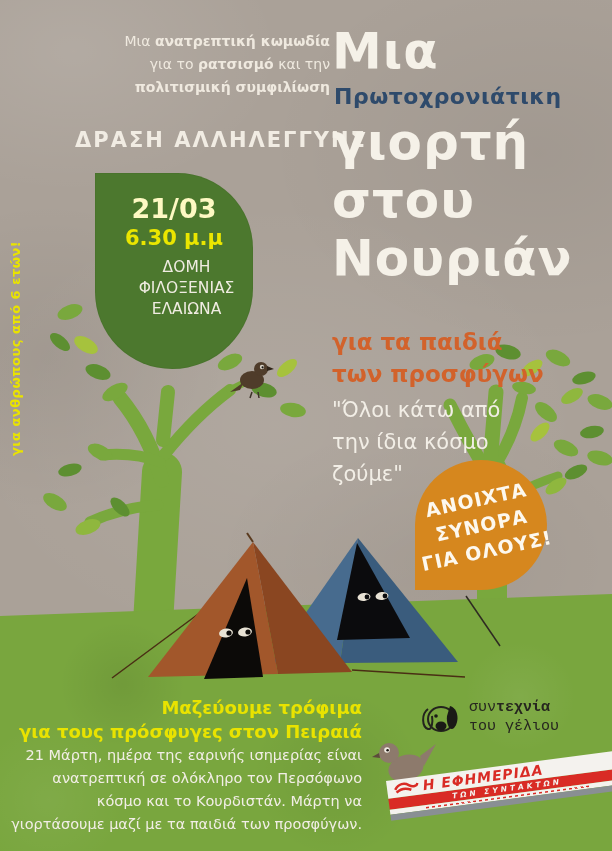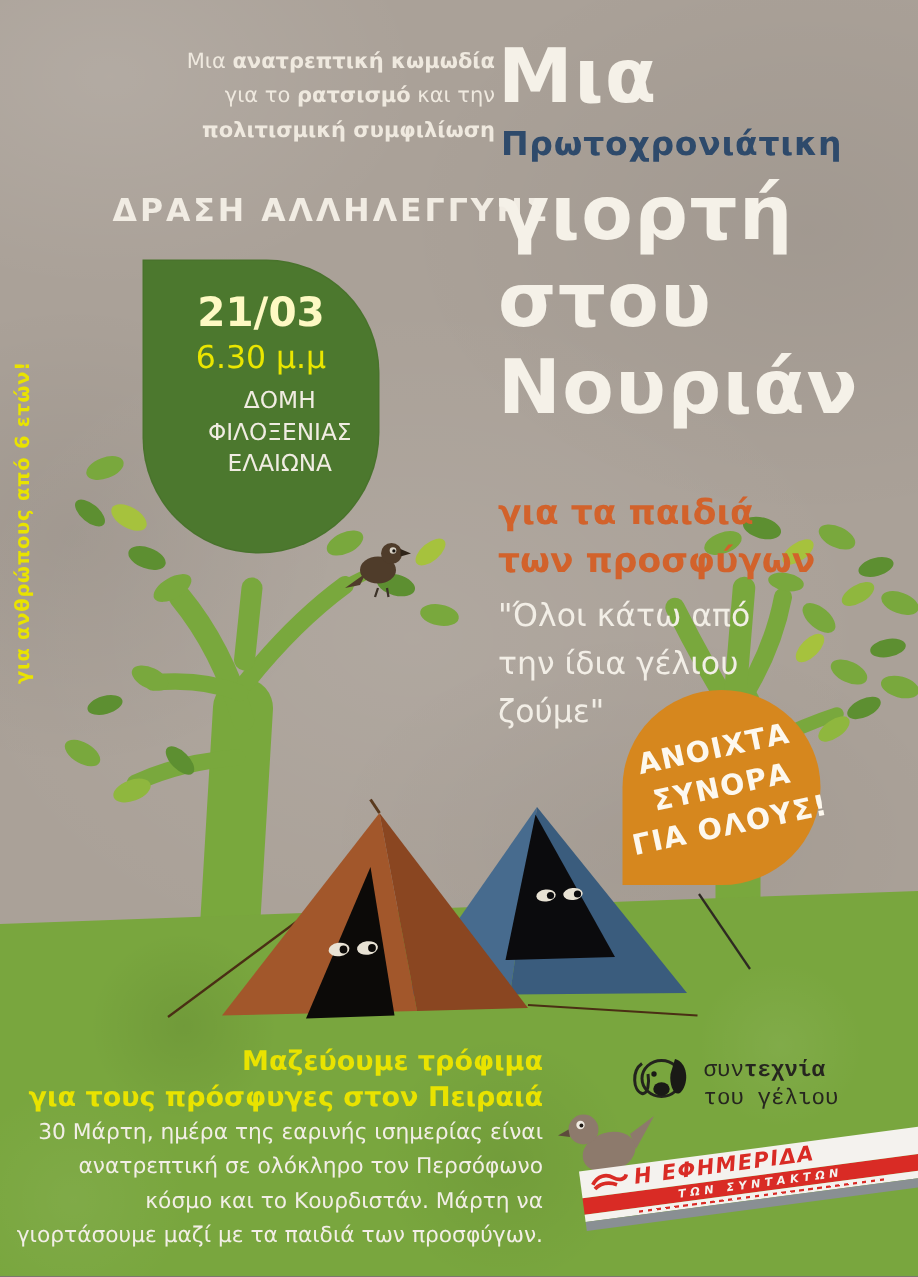--- a/index.html
+++ b/index.html
@@ -28,21 +28,21 @@
 
   
   .age-note{left:8px;top:456px;transform:rotate(-90deg);transform-origin:0 0;
             color:#e9e300;font-size:13px;font-weight:700;white-space:nowrap;letter-spacing:.5px;}
 
   
   .event-badge{left:95px;top:173px;width:158px;height:196px;background:#4c782e;
                border-radius:0 82px 88px 84px;text-align:center;color:#f0ece2;
                box-shadow:0 0 0 1px rgba(0,0,0,.04) inset;}
   .event-badge .date{margin-top:20px;font-size:27px;font-weight:700;color:#fef9c3;}
-  .event-badge .time{margin-top:2px;font-size:21px;font-weight:400;color:#eae600;}
+  .event-badge .time{margin-top:2px;font-size:21px;font-weight:700;color:#eae600;}
   .event-badge .venue{margin-top:7px;font-size:15.5px;line-height:21px;padding-left:25px;}
   .event-badge .addr{margin-top:3px;font-size:15px;line-height:21px;}
 
   
   .title{left:332px;top:22px;color:#f5f1e8;}
   .t-big{font-size:50px;font-weight:700;line-height:58px;letter-spacing:1px;}
   .t-navy{font-size:22px;font-weight:700;color:#2e4a6b;line-height:30px;margin:2px 0 1px 2px;letter-spacing:.5px;}
   .subtitle{left:332px;top:326px;color:#d2622b;font-size:23px;font-weight:700;line-height:32px;}
   .quote{left:332px;top:394px;color:#f2eee6;font-size:21px;line-height:32px;}
 
@@ -62,21 +62,21 @@
            #79a63e;
          clip-path:polygon(0 22px,100% 0,100% 100%,0 100%);}
 
   
   .bottom-text{right:250px;top:696px;display:flex;flex-direction:column;align-items:flex-end;text-align:right;}
   .bottom-text .hl{color:#e9e300;font-size:18px;font-weight:700;line-height:24px;white-space:nowrap;}
   .bottom-text .body{color:#f2eee6;font-size:14.5px;line-height:23px;white-space:nowrap;}
   .bottom-text .body:first-of-type{margin-top:5px;}
 
   
-  .guild{left:418px;top:694px;display:flex;align-items:flex-end;}
+  .guild{left:418px;top:694px;display:flex;align-items:flex-start;}
   .guild-text{margin-left:5px;margin-top:4px;font-family:"Liberation Mono","DejaVu Sans Mono",monospace;
               color:#26261f;font-size:15px;line-height:19px;}
   .guild-text .b{font-weight:700;}
 
   
   .newspaper{left:386px;top:781px;width:238px;transform:rotate(-7.5deg);transform-origin:0 0;}
   .np-row1{position:relative;height:18px;background:#f4f2ee;display:flex;align-items:center;}
   .np-title{margin-left:36px;color:#d92b25;font-size:14px;font-weight:700;font-style:italic;letter-spacing:1px;white-space:nowrap;}
   .np-row2{height:11px;background:#d92b25;display:flex;align-items:center;justify-content:center;}
   .np-sub{color:#f4f2ee;font-size:7.5px;font-weight:700;font-style:italic;letter-spacing:3px;white-space:nowrap;}
@@ -210,36 +210,36 @@
     <div class="t-big">Νουριάν</div>
   </div>
 
   <div class="abs subtitle">
     <div>για τα παιδιά</div>
     <div>των προσφύγων</div>
   </div>
 
   <div class="abs quote">
     <div>"Όλοι κάτω από</div>
-    <div>την ίδια γέλιου</div>
+    <div>την ίδια κόσμο</div>
     <div>ζούμε"</div>
   </div>
 
   <div class="abs slogan-badge">
     <div class="slogan-inner">
       <div>ΑΝΟΙΧΤΑ</div>
       <div>ΣΥΝΟΡΑ</div>
       <div>ΓΙΑ ΟΛΟΥΣ!</div>
     </div>
   </div>
 
   <div class="abs bottom-text">
     <div class="hl">Μαζεύουμε τρόφιμα</div>
     <div class="hl">για τους πρόσφυγες στον Πειραιά</div>
-    <div class="body">30 Μάρτη, ημέρα της εαρινής ισημερίας  είναι</div>
+    <div class="body">21 Μάρτη, ημέρα της εαρινής ισημερίας  είναι</div>
     <div class="body">ανατρεπτική σε ολόκληρο τον Περσόφωνο</div>
     <div class="body">κόσμο και το Κουρδιστάν. Μάρτη να</div>
     <div class="body">γιορτάσουμε μαζί με τα παιδιά των προσφύγων.</div>
   </div>
 
   <div class="abs guild">
     <svg width="46" height="48" viewBox="0 0 46 48">
       <g stroke="#23231d" stroke-width="2" fill="none">
         <ellipse cx="23" cy="25" rx="13" ry="12"></ellipse>
         <path d="M10,15 C3,20 4,33 10,35 C14,36 15,28 14,22"></path>

